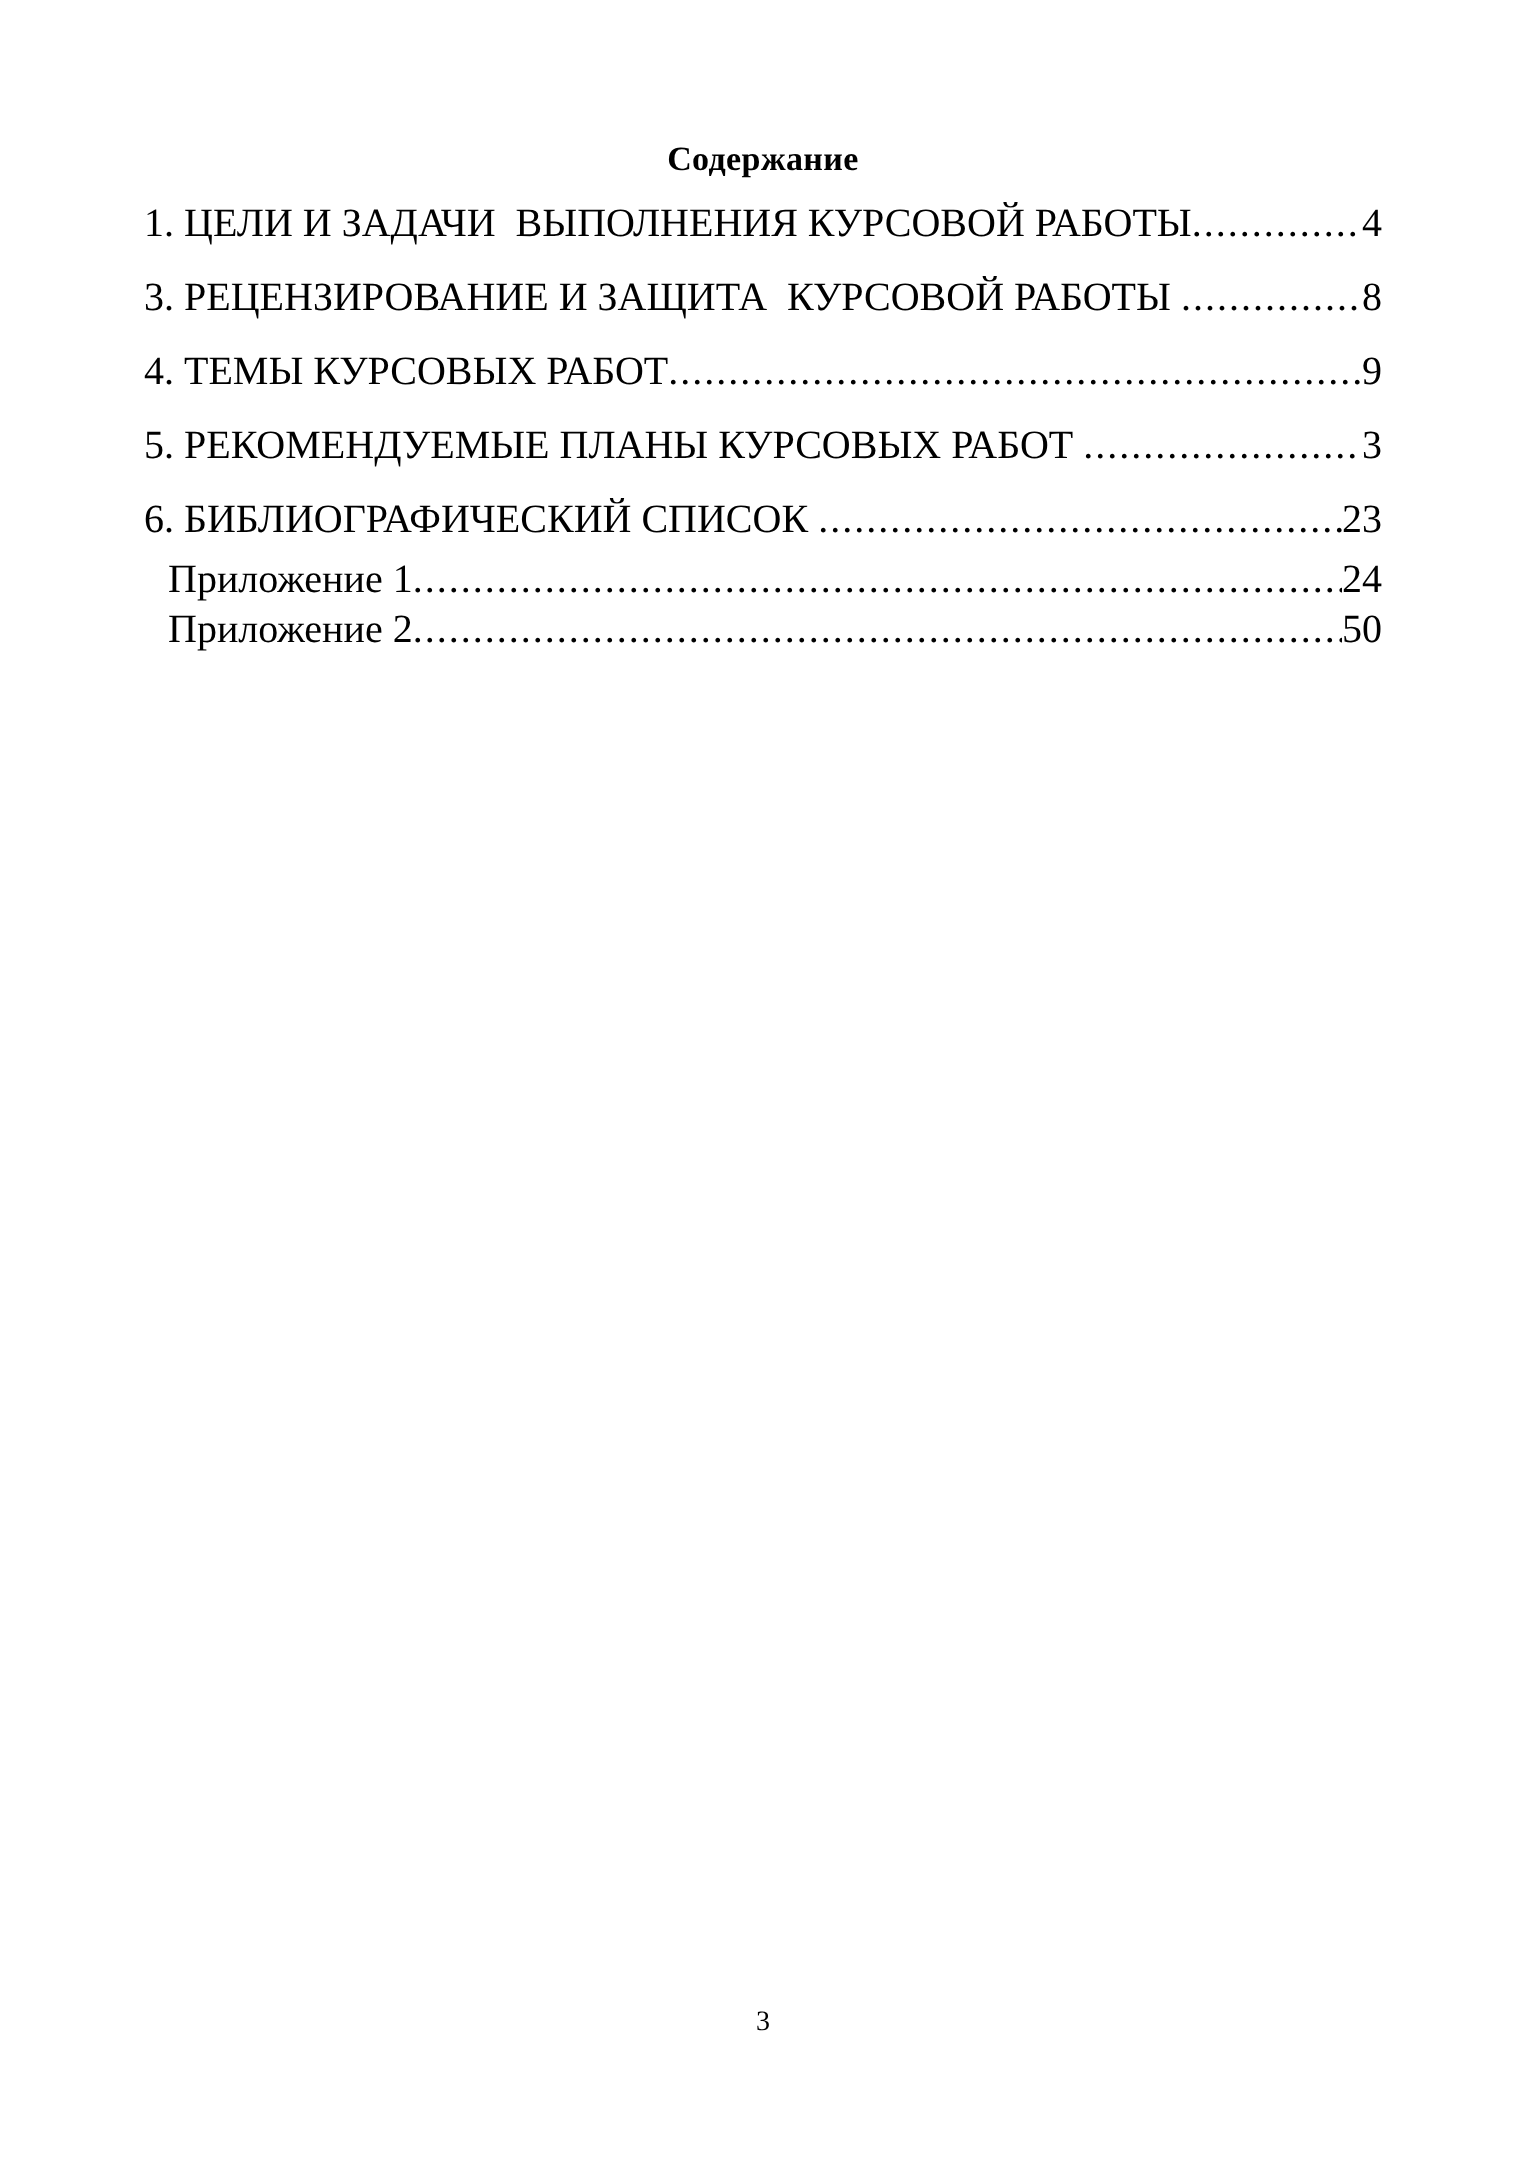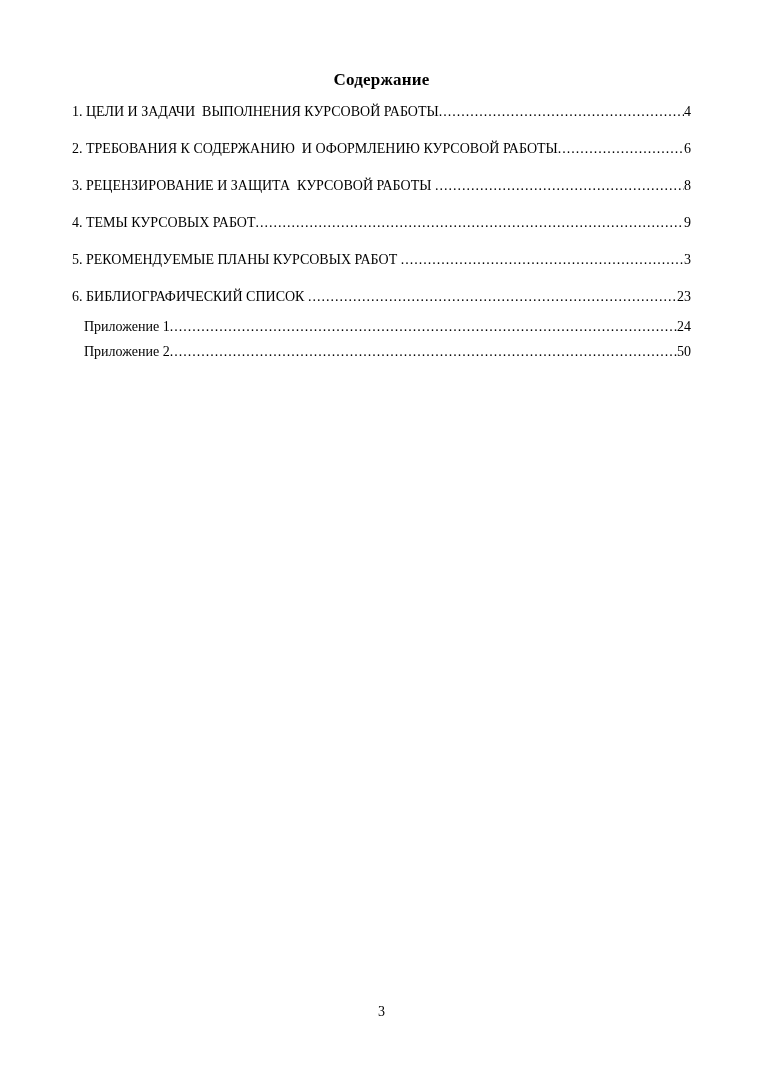--- a/index.html
+++ b/index.html
@@ -24,21 +24,21 @@
     font-weight: bold;
     line-height: 1.2;
     letter-spacing: 0.2px;
   }
   .toc {
     margin-top: 14px;
   }
   .toc-row {
     display: flex;
     align-items: baseline;
-    font-size: 14px;
+    font-size: 20px;
     line-height: 16px;
     margin-bottom: 21px;
   }
   .toc-row.last-main {
     margin-bottom: 14px;
     align-items: center;
   }
   .toc-row .label {
     white-space: pre;   
     flex: 0 0 auto;
@@ -80,25 +80,20 @@
   <h1 class="title">Содержание</h1>
 
   <div class="toc">
 
     <div class="toc-row">
       <span class="label">1. ЦЕЛИ И ЗАДАЧИ  ВЫПОЛНЕНИЯ КУРСОВОЙ РАБОТЫ</span>
       <span class="dots"></span>
       <span class="pagenum">4</span>
     </div>
 
-    <div class="toc-row">
-      <span class="label">2. ТРЕБОВАНИЯ К СОДЕРЖАНИЮ  И ОФОРМЛЕНИЮ КУРСОВОЙ РАБОТЫ</span>
-      <span class="dots"></span>
-      <span class="pagenum">6</span>
-    </div>
 
     <div class="toc-row">
       <span class="label">3. РЕЦЕНЗИРОВАНИЕ И ЗАЩИТА  КУРСОВОЙ РАБОТЫ </span>
       <span class="dots"></span>
       <span class="pagenum">8</span>
     </div>
 
     <div class="toc-row">
       <span class="label">4. ТЕМЫ КУРСОВЫХ РАБОТ</span>
       <span class="dots"></span>

